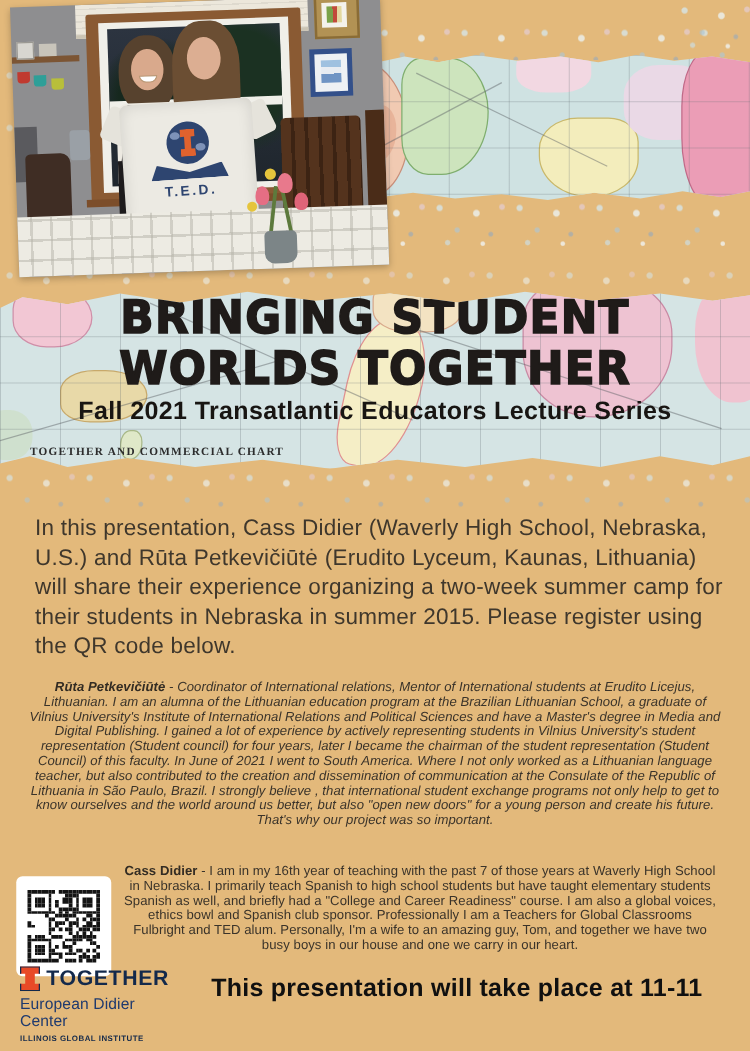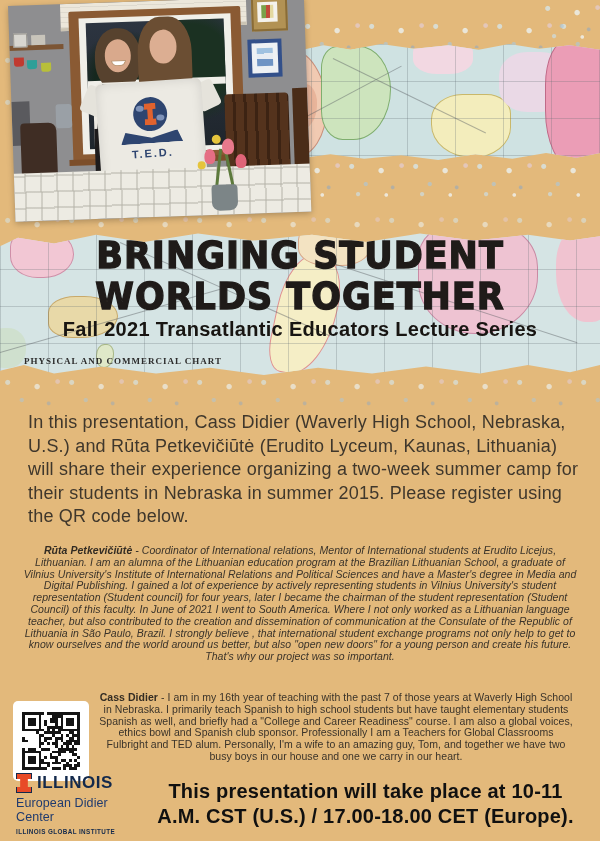--- a/index.html
+++ b/index.html
@@ -185,21 +185,21 @@
     <div class="grid a" style="left:0;top:0;right:0;bottom:0;"></div>
     <div class="route a" style="left:0;top:120px;width:240px;transform:rotate(-16deg);"></div>
     <div class="route a" style="left:330px;top:30px;width:260px;transform:rotate(18deg);"></div>
     <div class="route a" style="left:120px;top:10px;width:230px;transform:rotate(24deg);"></div>
 
     <div class="band-title a">
       <div>BRINGING STUDENT</div>
       <div>WORLDS TOGETHER</div>
     </div>
     <div class="band-sub a">Fall 2021 Transatlantic Educators Lecture Series</div>
-    <div class="map-caption a">PHYSICAL AND COMMERCIAL CHART</div>
+    <div class="map-caption a">TOGETHER AND COMMERCIAL CHART</div>
   </div>
 
   <p class="intro a">In this presentation, Cass Didier (Waverly High School, Nebraska, U.S.) and Rūta Petkevičiūtė (Erudito Lyceum, Kaunas, Lithuania) will share their experience organizing a two-week summer camp for their students in Nebraska in summer 2015. Please register using the QR code below.</p>
 
   <p class="bio bio1 a"><b>Rūta Petkevičiūtė</b><span> - Coordinator of International relations, Mentor of International students at Erudito Licejus, Lithuanian. I am an alumna of the Lithuanian education program at the Brazilian Lithuanian School, a graduate of Vilnius University's Institute of International Relations and Political Sciences and have a Master's degree in Media and Digital Publishing. I gained a lot of experience by actively representing students in Vilnius University's student representation (Student council) for four years, later I became the chairman of the student representation (Student Council) of this faculty. In June of 2021 I went to South America. Where I not only worked as a Lithuanian language teacher, but also contributed to the creation and dissemination of communication at the Consulate of the Republic of Lithuania in São Paulo, Brazil. I strongly believe , that international student exchange programs not only help to get to know ourselves and the world around us better, but also "open new doors" for a young person and create his future. That's why our project was so important.</span></p>
 
   <div class="qr-box a">
     <div class="qr-grid">
         <i style="grid-row:1;grid-column:1"></i>
         <i style="grid-row:1;grid-column:2"></i>
@@ -442,24 +442,23 @@
         <i style="grid-row:21;grid-column:19"></i>
         <i style="grid-row:21;grid-column:20"></i>
       </div>
   </div>
 
   <p class="bio bio2 a"><b>Cass Didier</b><span> - I am in my 16th year of teaching with the past 7 of those years at Waverly High School in Nebraska. I primarily teach Spanish to high school students but have taught elementary students Spanish as well, and briefly had a "College and Career Readiness" course. I am also a global voices, ethics bowl and Spanish club sponsor. Professionally I am a Teachers for Global Classrooms Fulbright and TED alum. Personally, I'm a wife to an amazing guy, Tom, and together we have two busy boys in our house and one we carry in our heart.</span></p>
 
   <div class="logo a">
     <div class="logo-row">
       <div class="block-i"></div>
-      <div class="wordmark">ILLINOIS</div>
+      <div class="wordmark">TOGETHER</div>
     </div>
     <div class="euc">European Didier Center</div>
     <div class="igi">ILLINOIS GLOBAL INSTITUTE</div>
   </div>
 
   <div class="schedule a">
-    <span>This presentation will take place at 10-11</span><br>
-    <span>A.M. CST (U.S.) / 17.00-18.00 CET (Europe).</span>
+    <span>This presentation will take place at 11-11</span><br>
   </div>
 
 </div>
 
 </body></html>

